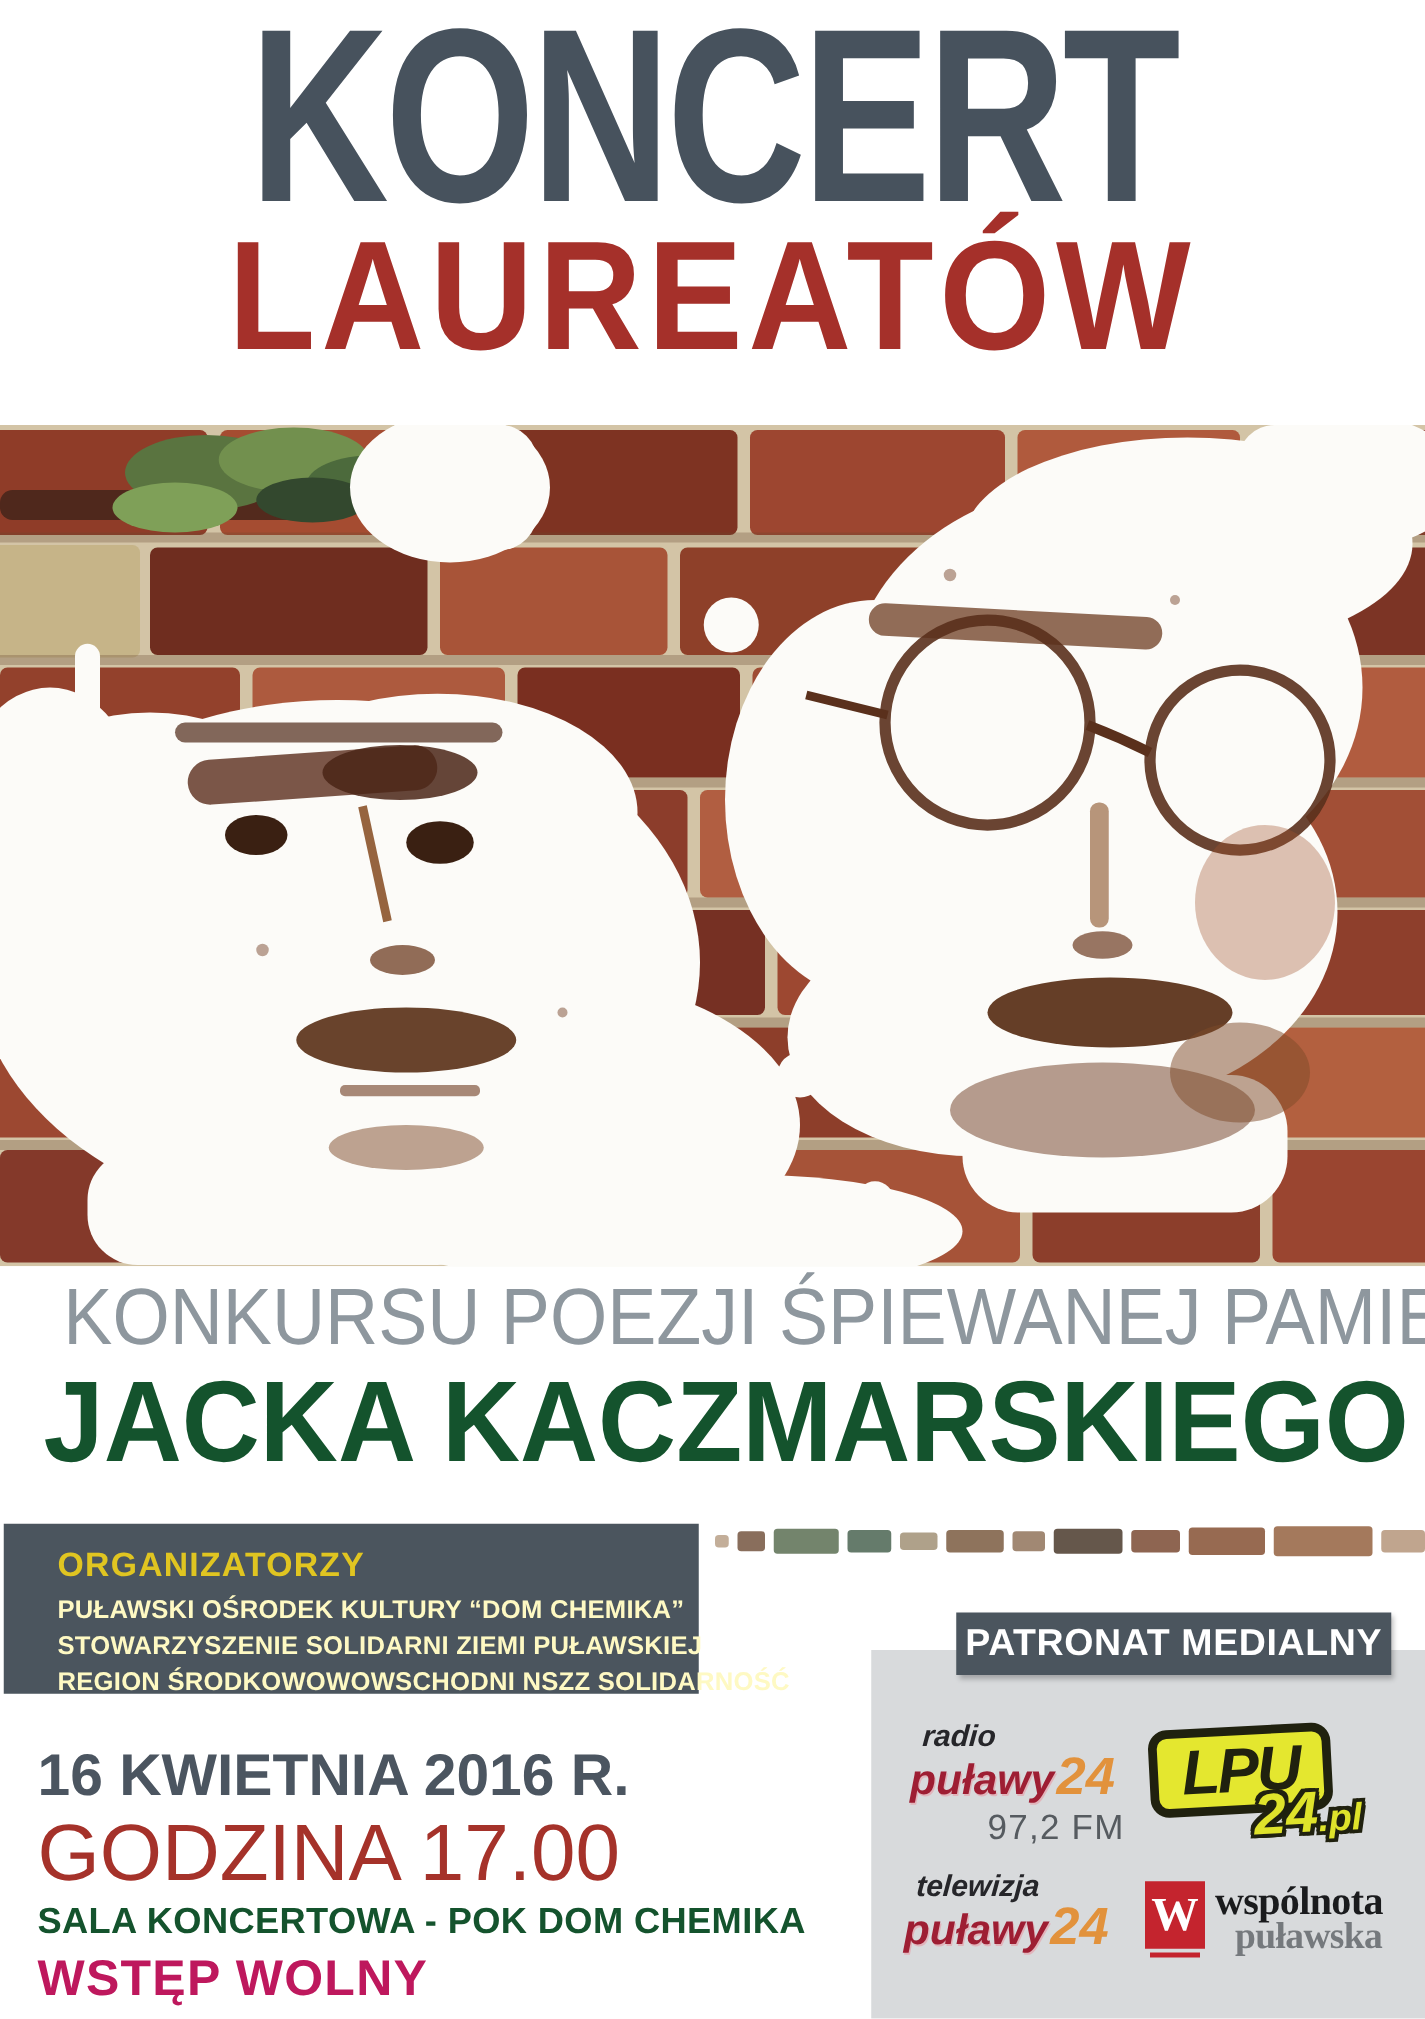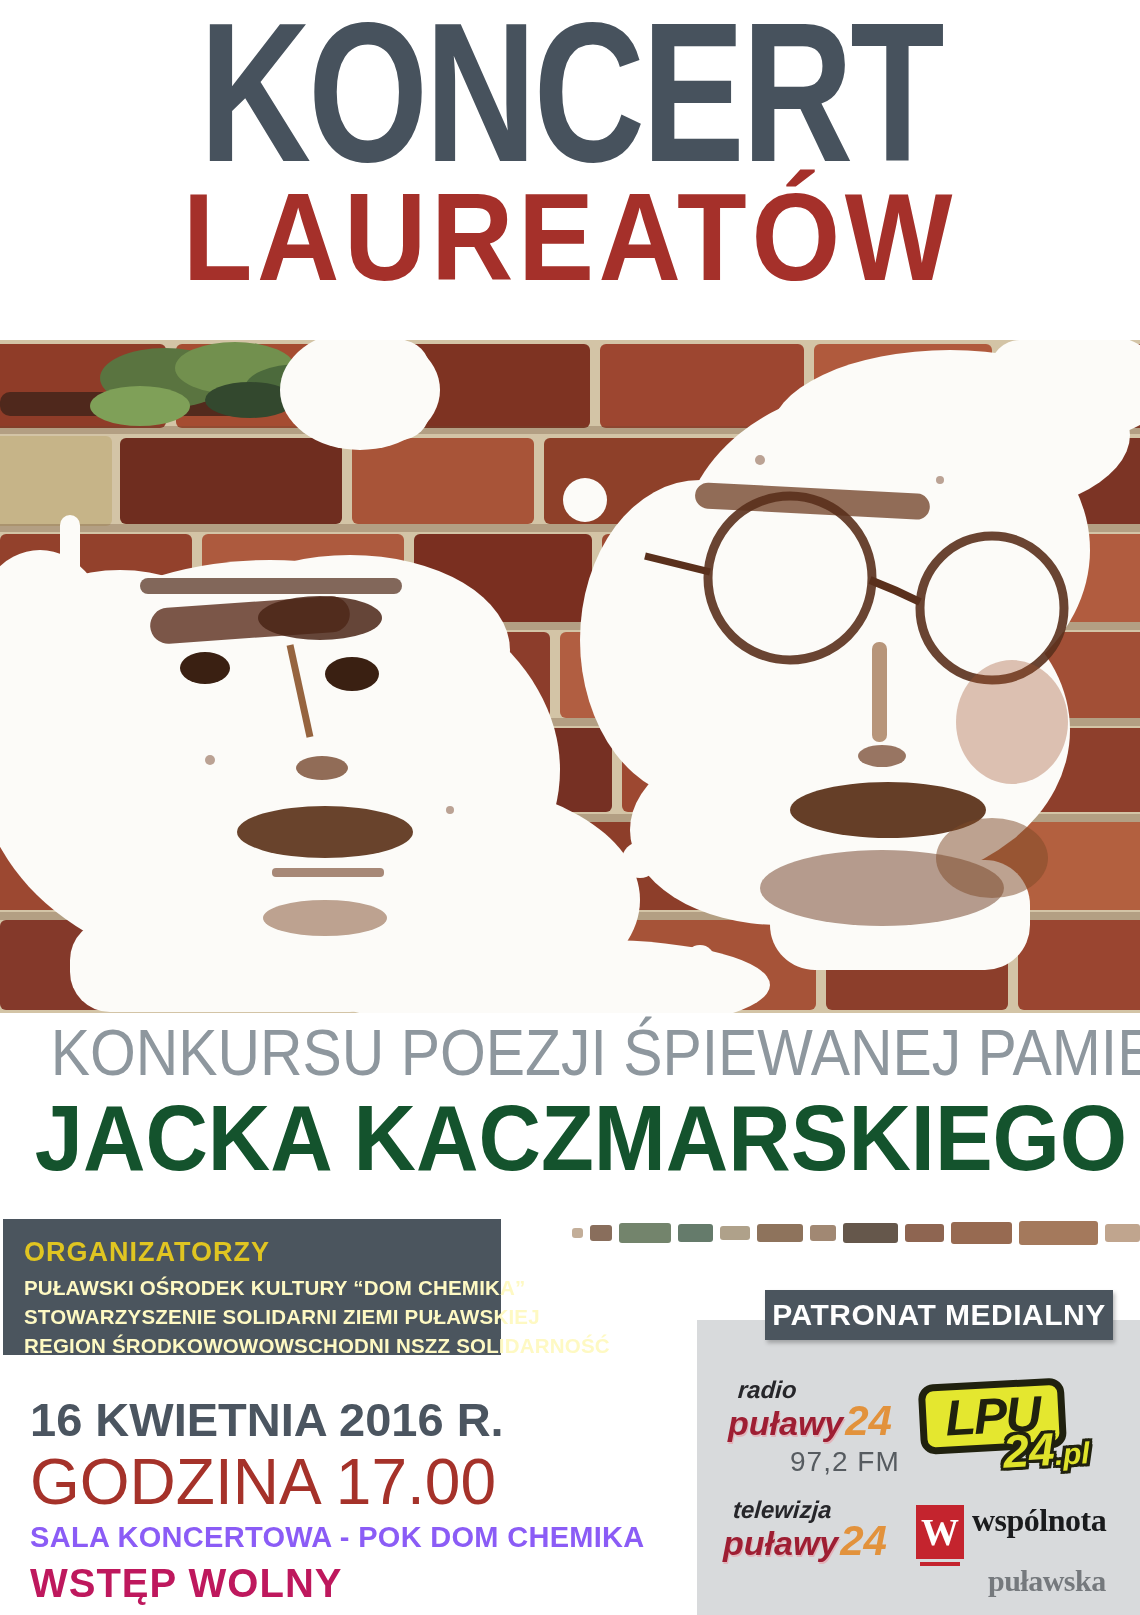--- a/index.html
+++ b/index.html
@@ -22,35 +22,35 @@
 
   
   .sub1 { position:absolute; top:1021px; left:0; width:100%; text-align:center;
           font-size:64px; font-weight:400; color:#8e979e; line-height:1; white-space:nowrap; }
   .sub1 > span { display:inline-block; transform:scaleX(.92); }
   .sub2 { position:absolute; top:1092px; left:0; width:100%; text-align:right;
           font-size:92px; font-weight:700; color:#14532d; line-height:1; white-space:nowrap; }
   .sub2 > span { display:inline-block; transform:scaleX(.94); }
 
   
-  .org-box { position:absolute; left:3px; top:1219px; width:498px; height:136px;
-             background:#4b555e; box-sizing:border-box; padding:18px 10px 0 21px; }
+  .org-box { position:absolute; left:3px; top:1219px; width:556px; height:136px;
+             background:#4b555e; box-sizing:border-box; padding:18px 10px 0 43px; }
   .org-heading { font-size:27px; font-weight:700; color:#e0c521; letter-spacing:1px; margin-bottom:5px; }
   .org-line { font-size:20.5px; font-weight:700; color:#fef9c3; line-height:1.42; letter-spacing:.2px; white-space:nowrap; }
 
   
   .strip { position:absolute; left:572px; top:1218px; width:568px; height:30px;
            display:flex; align-items:center; gap:7px; }
   .strip span { display:inline-block; border-radius:3px; }
 
   
   .event { position:absolute; left:30px; top:1396px; white-space:nowrap; }
   .ev-date { font-size:47px; font-weight:700; color:#4b5560; line-height:1; margin-bottom:7px; }
   .ev-time { font-size:64px; font-weight:400; color:#a5322a; line-height:1; margin-bottom:9px; }
-  .ev-venue { font-size:29px; font-weight:700; color:#8b5cf6; line-height:1; margin-bottom:11px; letter-spacing:.3px; }
+  .ev-venue { font-size:29px; font-weight:700; color:#14532d; line-height:1; margin-bottom:11px; letter-spacing:.3px; }
   .ev-admission { font-size:40px; font-weight:700; color:#be185d; line-height:1; letter-spacing:1px; }
 
   
   .panel { position:absolute; left:697px; top:1320px; width:443px; height:295px; background:#d8dadc; }
   .patronat { position:absolute; left:765px; top:1290px; width:348px; height:50px; background:#4b555e;
               color:#fff; font-size:30px; font-weight:700; letter-spacing:.5px;
               display:flex; align-items:center; justify-content:center; box-shadow:2px 3px 4px rgba(0,0,0,.25); }
 
   
   .media-logo { position:absolute; font-style:italic; font-weight:700; line-height:1; }
@@ -73,21 +73,21 @@
   .lpu-pl { font-size:30px; }
 
   
   .wsp { position:absolute; left:916px; top:1505px; display:flex; align-items:flex-start; }
   .wsp-w { width:48px; height:54px; background:#c4242e; color:#fff; font-family:"Liberation Serif", serif;
            font-weight:700; font-size:38px; display:flex; align-items:center; justify-content:center;
            position:relative; }
   .wsp-w::after { content:""; position:absolute; left:4px; bottom:-7px; width:40px; height:4px; background:#c4242e; }
   .wsp-text { margin-left:8px; font-family:"Liberation Serif", serif; font-weight:700; line-height:.95; }
   .wsp-1 { font-size:32px; color:#1a1b1d; letter-spacing:-.5px; }
-  .wsp-2 { font-size:30px; color:#75797d; margin-left:16px; letter-spacing:-.5px;margin-top:32px; }
+  .wsp-2 { font-size:30px; color:#75797d; margin-left:16px; letter-spacing:-.5px; }
 </style>
 </head>
 <body>
 
 <div class="poster">
 
   <div class="title1"><span>KONCERT</span></div>
   <div class="title2"><span>LAUREATÓW</span></div>
 
   <div class="mural">

